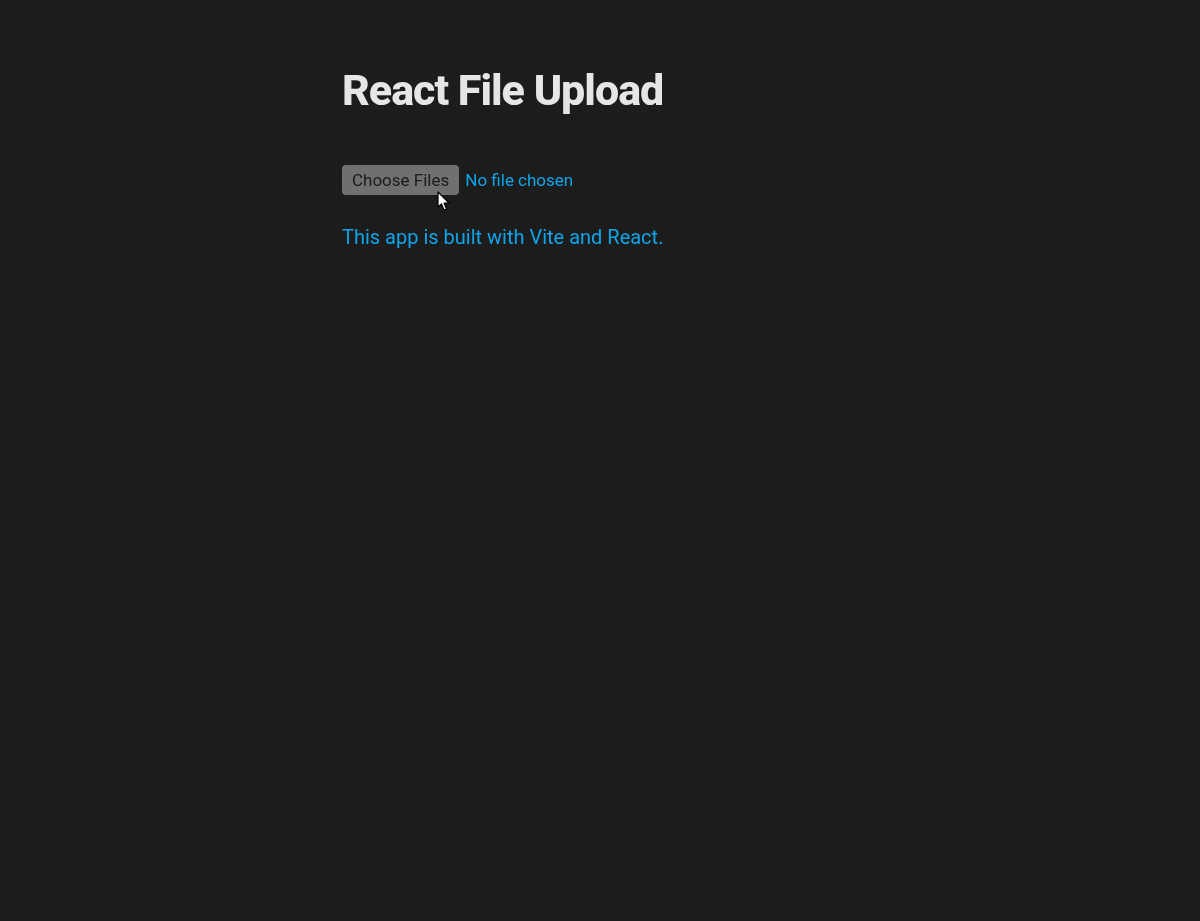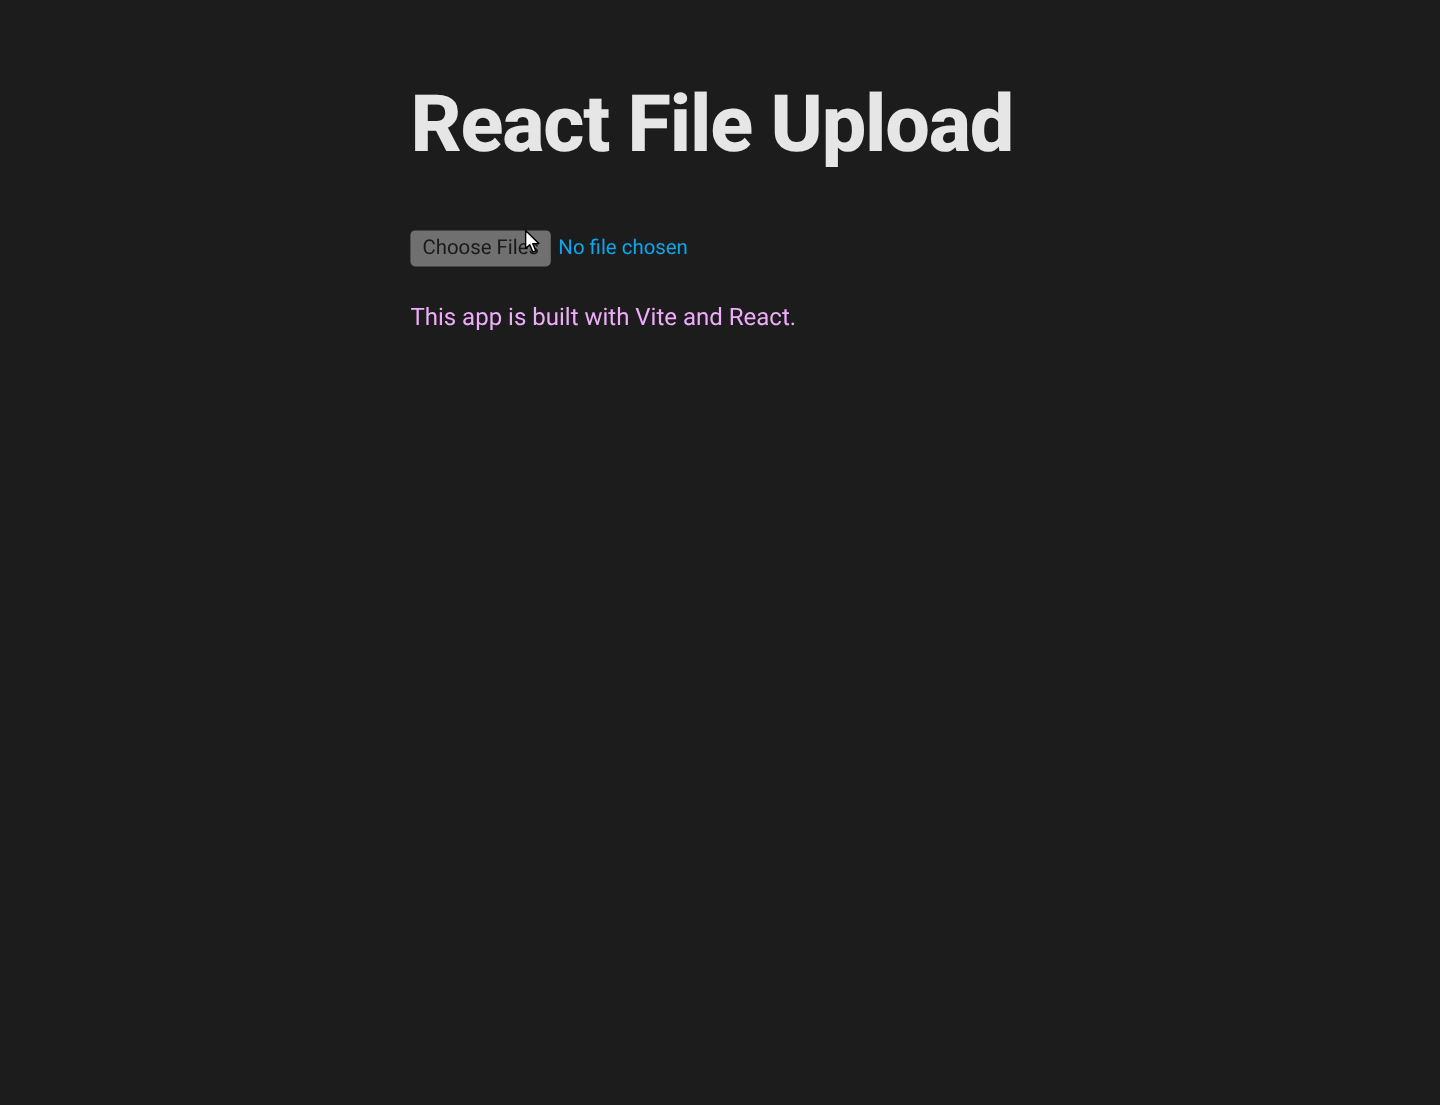--- a/index.html
+++ b/index.html
@@ -18,21 +18,21 @@
       position: relative;
     }
 
     .container {
       position: absolute;
       left: 342px;
       top: 65px;
     }
 
     .page-title {
-      font-size: 66px;
+      font-size: 43px;
       font-weight: 800;
       color: #e6e6e6;
       letter-spacing: -1px;
       line-height: 1.2;
       margin-bottom: 48px;
     }
 
     .file-input-row {
       display: flex;
       align-items: center;
@@ -55,21 +55,21 @@
     }
 
     .file-status {
       font-size: 17px;
       color: #0ea5e9;
       font-weight: 400;
     }
 
     .description {
       font-size: 20px;
-      color: #f0abfc;
+      color: #0ea5e9;
       font-weight: 400;
       line-height: 1.4;
     }
 
     .cursor {
       position: absolute;
       left: 437px;
       top: 191px;
       pointer-events: none;
     }

